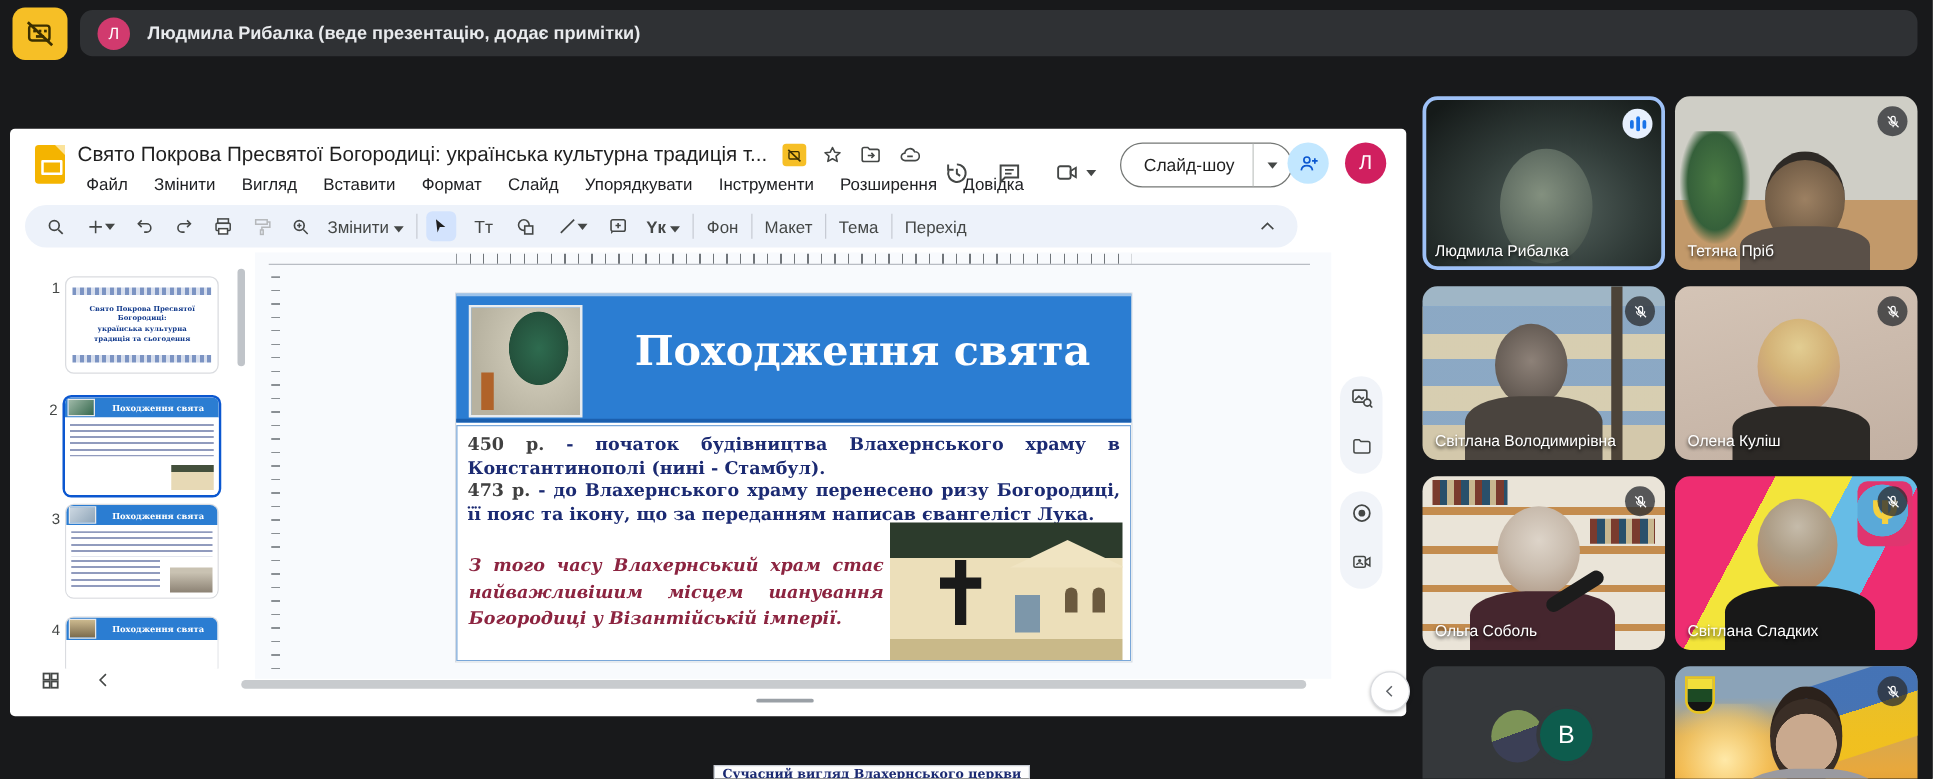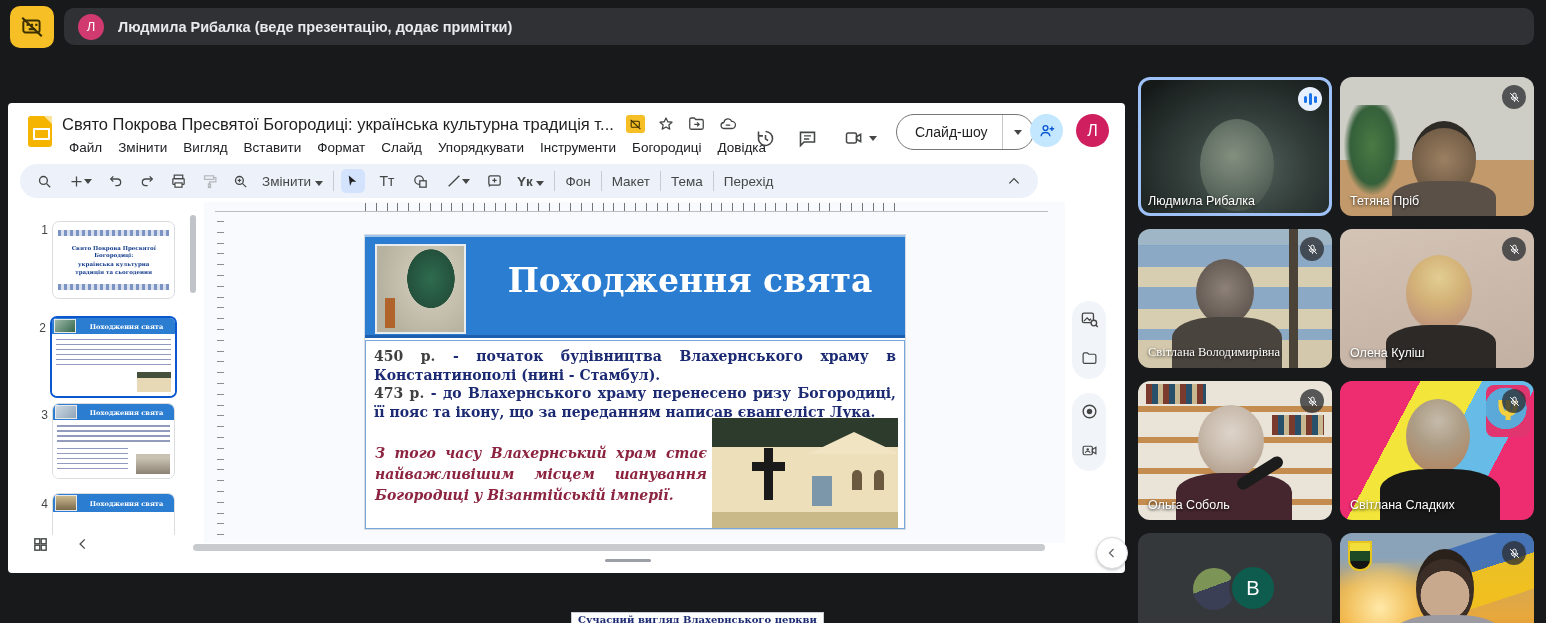--- a/index.html
+++ b/index.html
@@ -18,21 +18,21 @@
 
   
   .win{left:8px;top:103px;width:1117px;height:470px;background:#fff;border-radius:4px;}
   .docs-icon{left:20px;top:13px;width:24px;height:31px;background:#f4b400;border-radius:3px;}
   .docs-icon:before{content:"";position:absolute;right:0;top:0;border-style:solid;border-width:0 8px 8px 0;
                     border-color:transparent #fbe39b transparent transparent;}
   .docs-icon:after{content:"";position:absolute;left:5px;top:12px;width:13px;height:8px;border:2px solid #fff;border-radius:1px;}
   .doc-title{left:54px;top:9px;height:24px;display:flex;align-items:center;gap:12px;}
   .doc-title .t{font-size:16.5px;color:#1f1f1f;white-space:nowrap;}
   .badge-present{width:19px;height:18px;background:#f6bf26;border-radius:3px;display:flex;align-items:center;justify-content:center;}
-  .menubar{left:56px;top:34px;display:flex;gap:6px;}
+  .menubar{left:56px;top:34px;display:flex;gap:11px;}
   .menubar span{font-size:13.5px;color:#202124;padding:3px 5px;border-radius:4px;cursor:default;}
   .hdr-ico{top:22px;width:26px;height:26px;display:flex;align-items:center;justify-content:center;}
   .slideshow-btn{left:888px;top:11px;height:34px;border:1px solid #747775;border-radius:18px;
                  display:flex;align-items:center;background:#fff;}
   .slideshow-btn .lab{padding:0 14px 0 18px;font-size:14px;color:#1f1f1f;}
   .slideshow-btn .dd{width:30px;height:100%;border-left:1px solid #c4c7c5;display:flex;align-items:center;justify-content:center;}
   .share-btn{left:1022px;top:11px;width:33px;height:33px;border-radius:50%;background:#c2e7ff;
              display:flex;align-items:center;justify-content:center;}
   .acct-avatar{left:1068px;top:11px;width:33px;height:33px;border-radius:50%;background:#d01f5f;color:#fff;
                display:flex;align-items:center;justify-content:center;font-size:16px;}
@@ -125,21 +125,21 @@
   .audio-ind{position:absolute;right:10px;top:10px;width:24px;height:24px;border-radius:50%;background:#e7f0fe;
              display:flex;align-items:center;justify-content:center;gap:2px;z-index:5;}
   .audio-ind i{width:3px;border-radius:2px;background:#1a73e8;display:block;}
   .head{position:absolute;border-radius:50%;}
   .torso{position:absolute;border-radius:40% 40% 0 0;}
 
   .bg-ludmyla{background:radial-gradient(ellipse 70% 80% at 55% 65%,#55635e 0%,#313c39 50%,#151a19 100%);}
   .bg-tetiana{background:linear-gradient(180deg,#cfcec6 0 60%,#c2996a 60% 100%);}
   .plant{position:absolute;left:4px;top:28px;width:56px;height:90px;
          background:radial-gradient(ellipse at 50% 45%,#4a7a44 0%,#35603a 55%,transparent 72%);}
-  .bg-svitlana-v{background:linear-gradient(180deg,#9fb6c6 0 12%,#d3c8ab 12% 100%);font-family:Liberation Serif, serif;}
+  .bg-svitlana-v{background:linear-gradient(180deg,#9fb6c6 0 12%,#d3c8ab 12% 100%);}
   .windows{position:absolute;left:0;top:16px;width:100%;height:95px;
            background:repeating-linear-gradient(180deg,#7fa3c9 0 22px,#d8cfb2 22px 42px);opacity:.85;}
   .trunk{position:absolute;right:34px;top:0;width:9px;height:100%;background:#4c4338;}
   .bg-olena{background:linear-gradient(165deg,#d4c4b6 0%,#c2b0a2 100%);}
   .bg-olha{background:repeating-linear-gradient(180deg,#eae4d8 0 25px,#c48c4e 25px 31px);}
   .books{position:absolute;width:60px;height:20px;
          background:repeating-linear-gradient(90deg,#7a3b2e 0 6px,#29506b 6px 12px,#c8b78f 12px 17px);}
   .bg-sladkykh{background:linear-gradient(118deg,#ee2d71 0 30%,#f3e53a 30% 53%,#66bce6 53% 74%,#ee2d71 74%);}
   .trident{position:absolute;right:4px;top:4px;width:44px;height:52px;border-radius:8px;
            background:radial-gradient(circle at 45% 45%,#5aa9d8 0 55%,#e0356f 56%);display:flex;align-items:center;justify-content:center;
@@ -207,21 +207,21 @@
 
     <div class="abs menubar">
       <span>Файл</span>
       <span>Змінити</span>
       <span>Вигляд</span>
       <span>Вставити</span>
       <span>Формат</span>
       <span>Слайд</span>
       <span>Упорядкувати</span>
       <span>Інструменти</span>
-      <span>Богородиці</span>
+      <span>Розширення</span>
       <span>Довідка</span>
     </div>
 
     <div class="abs hdr-ico" style="left:744px;">
       <svg width="21" height="21" viewBox="0 0 24 24">
           <path d="M12 4a8 8 0 1 1-7.6 5.5" fill="none" stroke="#444746" stroke-width="1.8"></path>
           <path d="M4 4v5h5" fill="none" stroke="#444746" stroke-width="1.8"></path>
           <path d="M12 8v4.5l3 2" fill="none" stroke="#444746" stroke-width="1.8"></path>
         </svg>
     </div>

